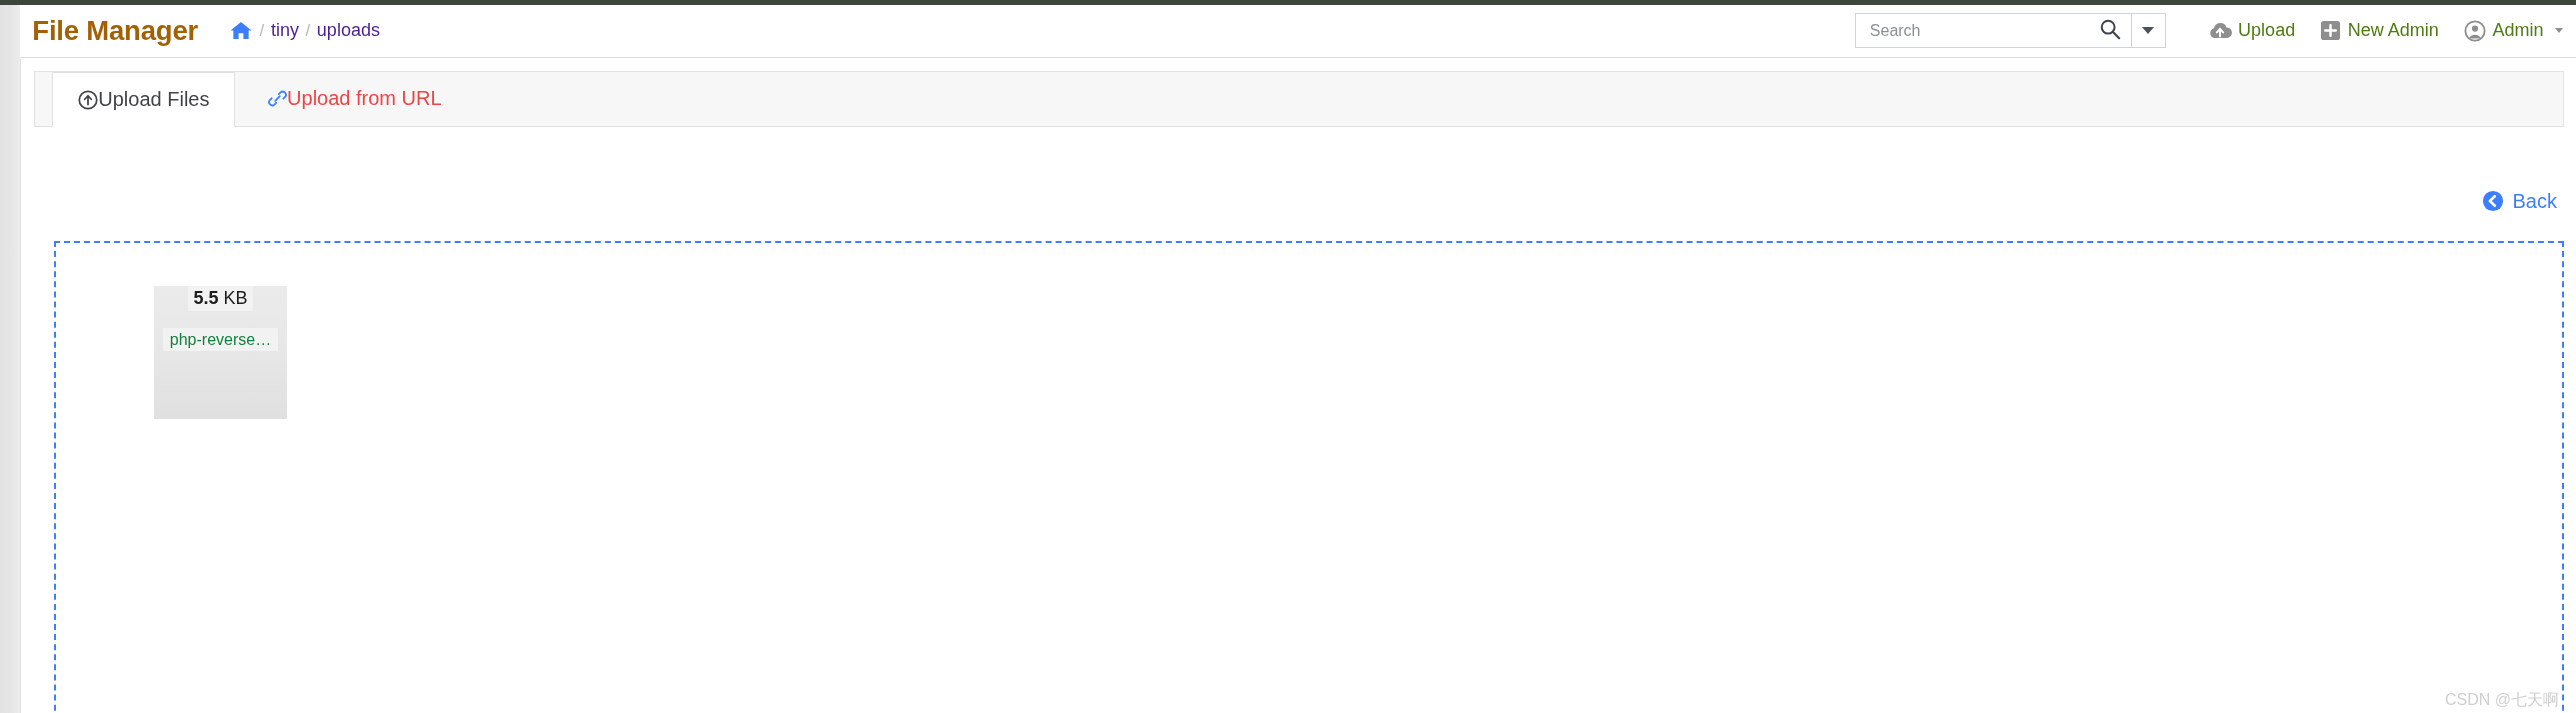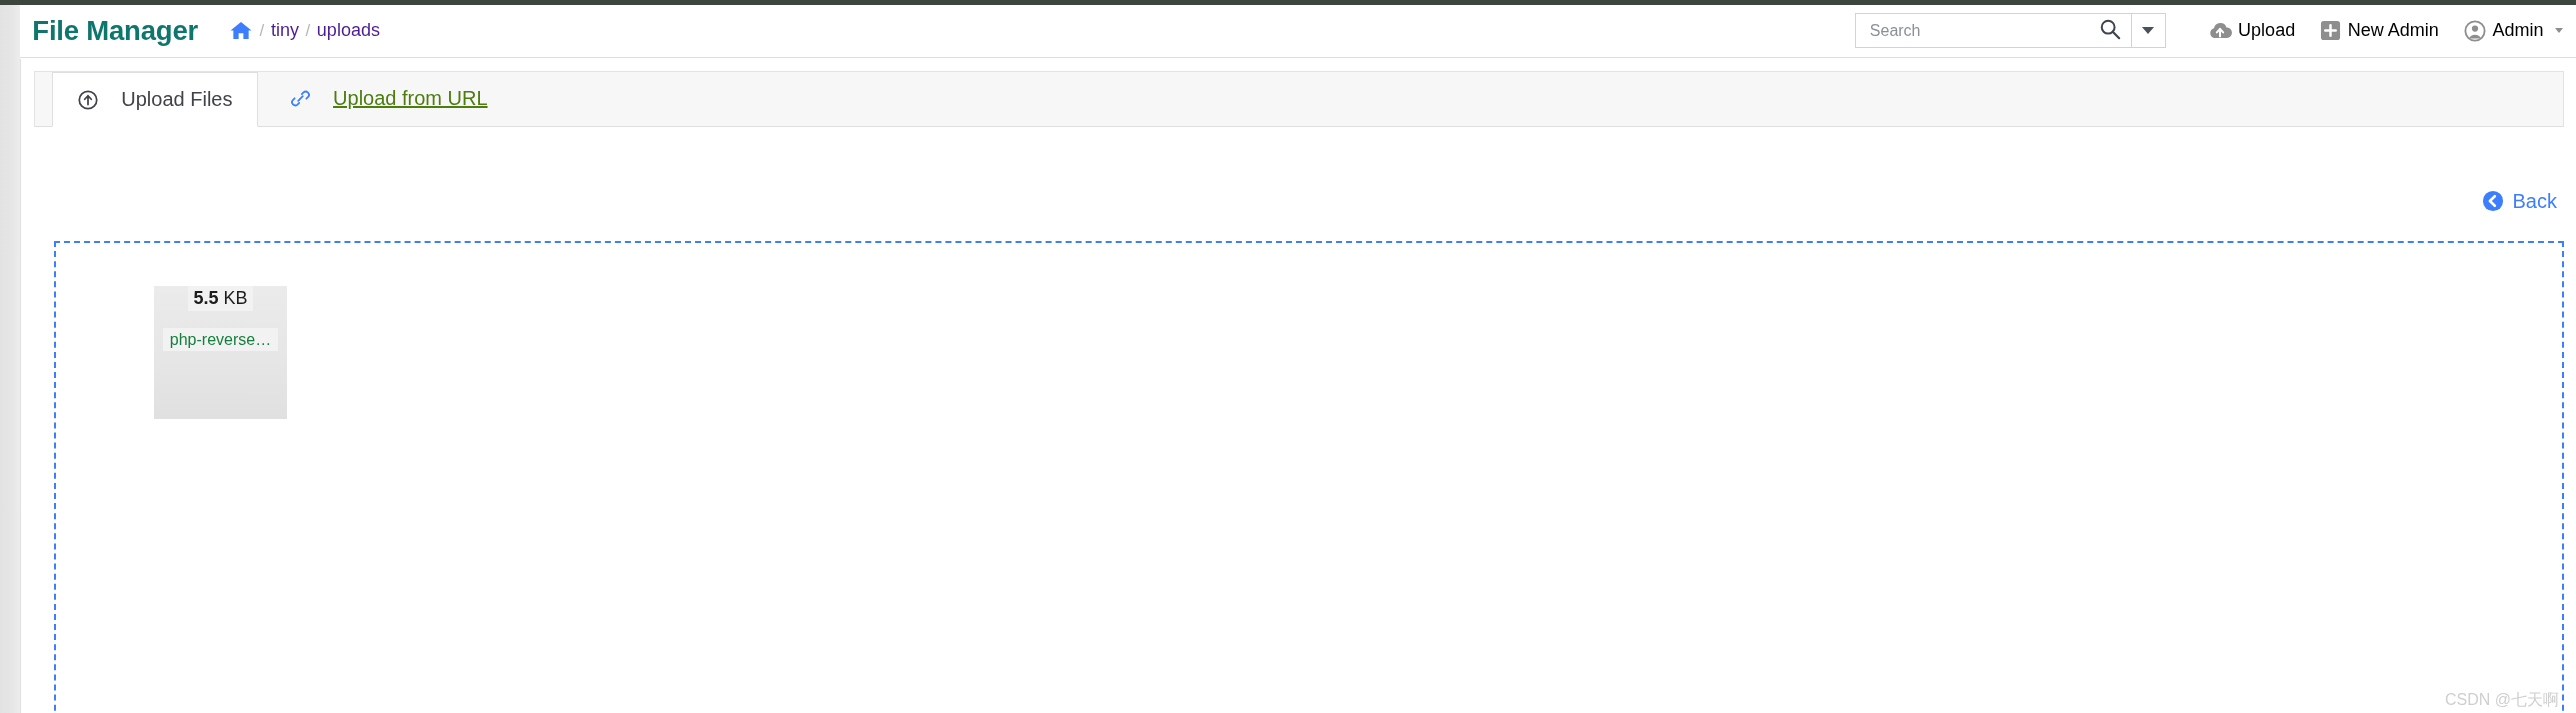--- a/index.html
+++ b/index.html
@@ -27,21 +27,21 @@
 
   
   .header {
     position: absolute; top: 4.7px; left: 20px;
     width: 2556px; height: 53px;
     background: #ffffff;
     border-bottom: 0.9px solid #dddddd;
     display: flex; align-items: center;
   }
   .app-title {
-    font-size: 27.5px; font-weight: bold; color: #0f766e;
+    font-size: 27.5px; font-weight: bold; color: #a16207;
     margin-left: 12.3px; letter-spacing: -0.2px; white-space: nowrap;
   }
   .breadcrumb {
     display: flex; align-items: center; gap: 6.6px;
     margin-left: 31px; font-size: 18px; white-space: nowrap;
   }
   .bc-home svg { display: block; }
   .bc-sep { color: #b8b8b8; font-size: 17px; }
   .bc-link { color: #4c1d95; text-decoration: none; }
 
@@ -82,21 +82,21 @@
   }
   .caret-down.sm {
     border-left: 4.7px solid transparent;
     border-right: 4.7px solid transparent;
     border-top: 5.7px solid #8e8e8e;
     margin-left: 4.7px;
   }
 
   .hdr-btn {
     display: flex; align-items: center; gap: 6.6px;
-    font-size: 18px; color: #000000;
+    font-size: 18px; color: #4d7c0f;
     margin-left: 25px; white-space: nowrap; cursor: pointer;
   }
   .hdr-btn svg { display: block; }
 
   
   .panel {
     position: absolute; top: 59px; left: 20px;
     width: 2556px; height: 654px;
     background: #ffffff;
     border-left: 0.9px solid #e0e0e0;
@@ -105,30 +105,30 @@
   
   .tabbar {
     position: absolute; top: 12.3px; left: 13.3px;
     width: 2530px; height: 56px;
     background: #f7f7f8;
     border: 0.9px solid #e3e3e5;
     border-bottom: 0.9px solid #dfdfe2;
     display: flex; align-items: flex-end;
   }
   .tab {
-    display: flex; align-items: center; gap: 23px;
+    display: flex; align-items: center; gap: 0;
     height: 55px; padding: 0 25px;
     font-size: 20px; cursor: pointer; white-space: nowrap;
   }
   .tab.active {
     background: #ffffff; color: #404347;
     border: 0.9px solid #dfdfe2; border-bottom: 0.9px solid #ffffff;
     margin-left: 17px; margin-bottom: -0.9px;
   }
-  .tab.link { color: #4d7c0f; margin-left: 7.6px; text-decoration: underline; }
+  .tab.link { color: #ef4444; margin-left: 7.6px; }
   .tab svg { display: block; }
 
   
   .dest-row {
     position: absolute; top: 123px; left: 0;
     width: 2556px; height: 38px;
     display: flex; align-items: center;
   }
   .dest-text {
     margin-left: 34px; font-size: 20px; color: #212529;

